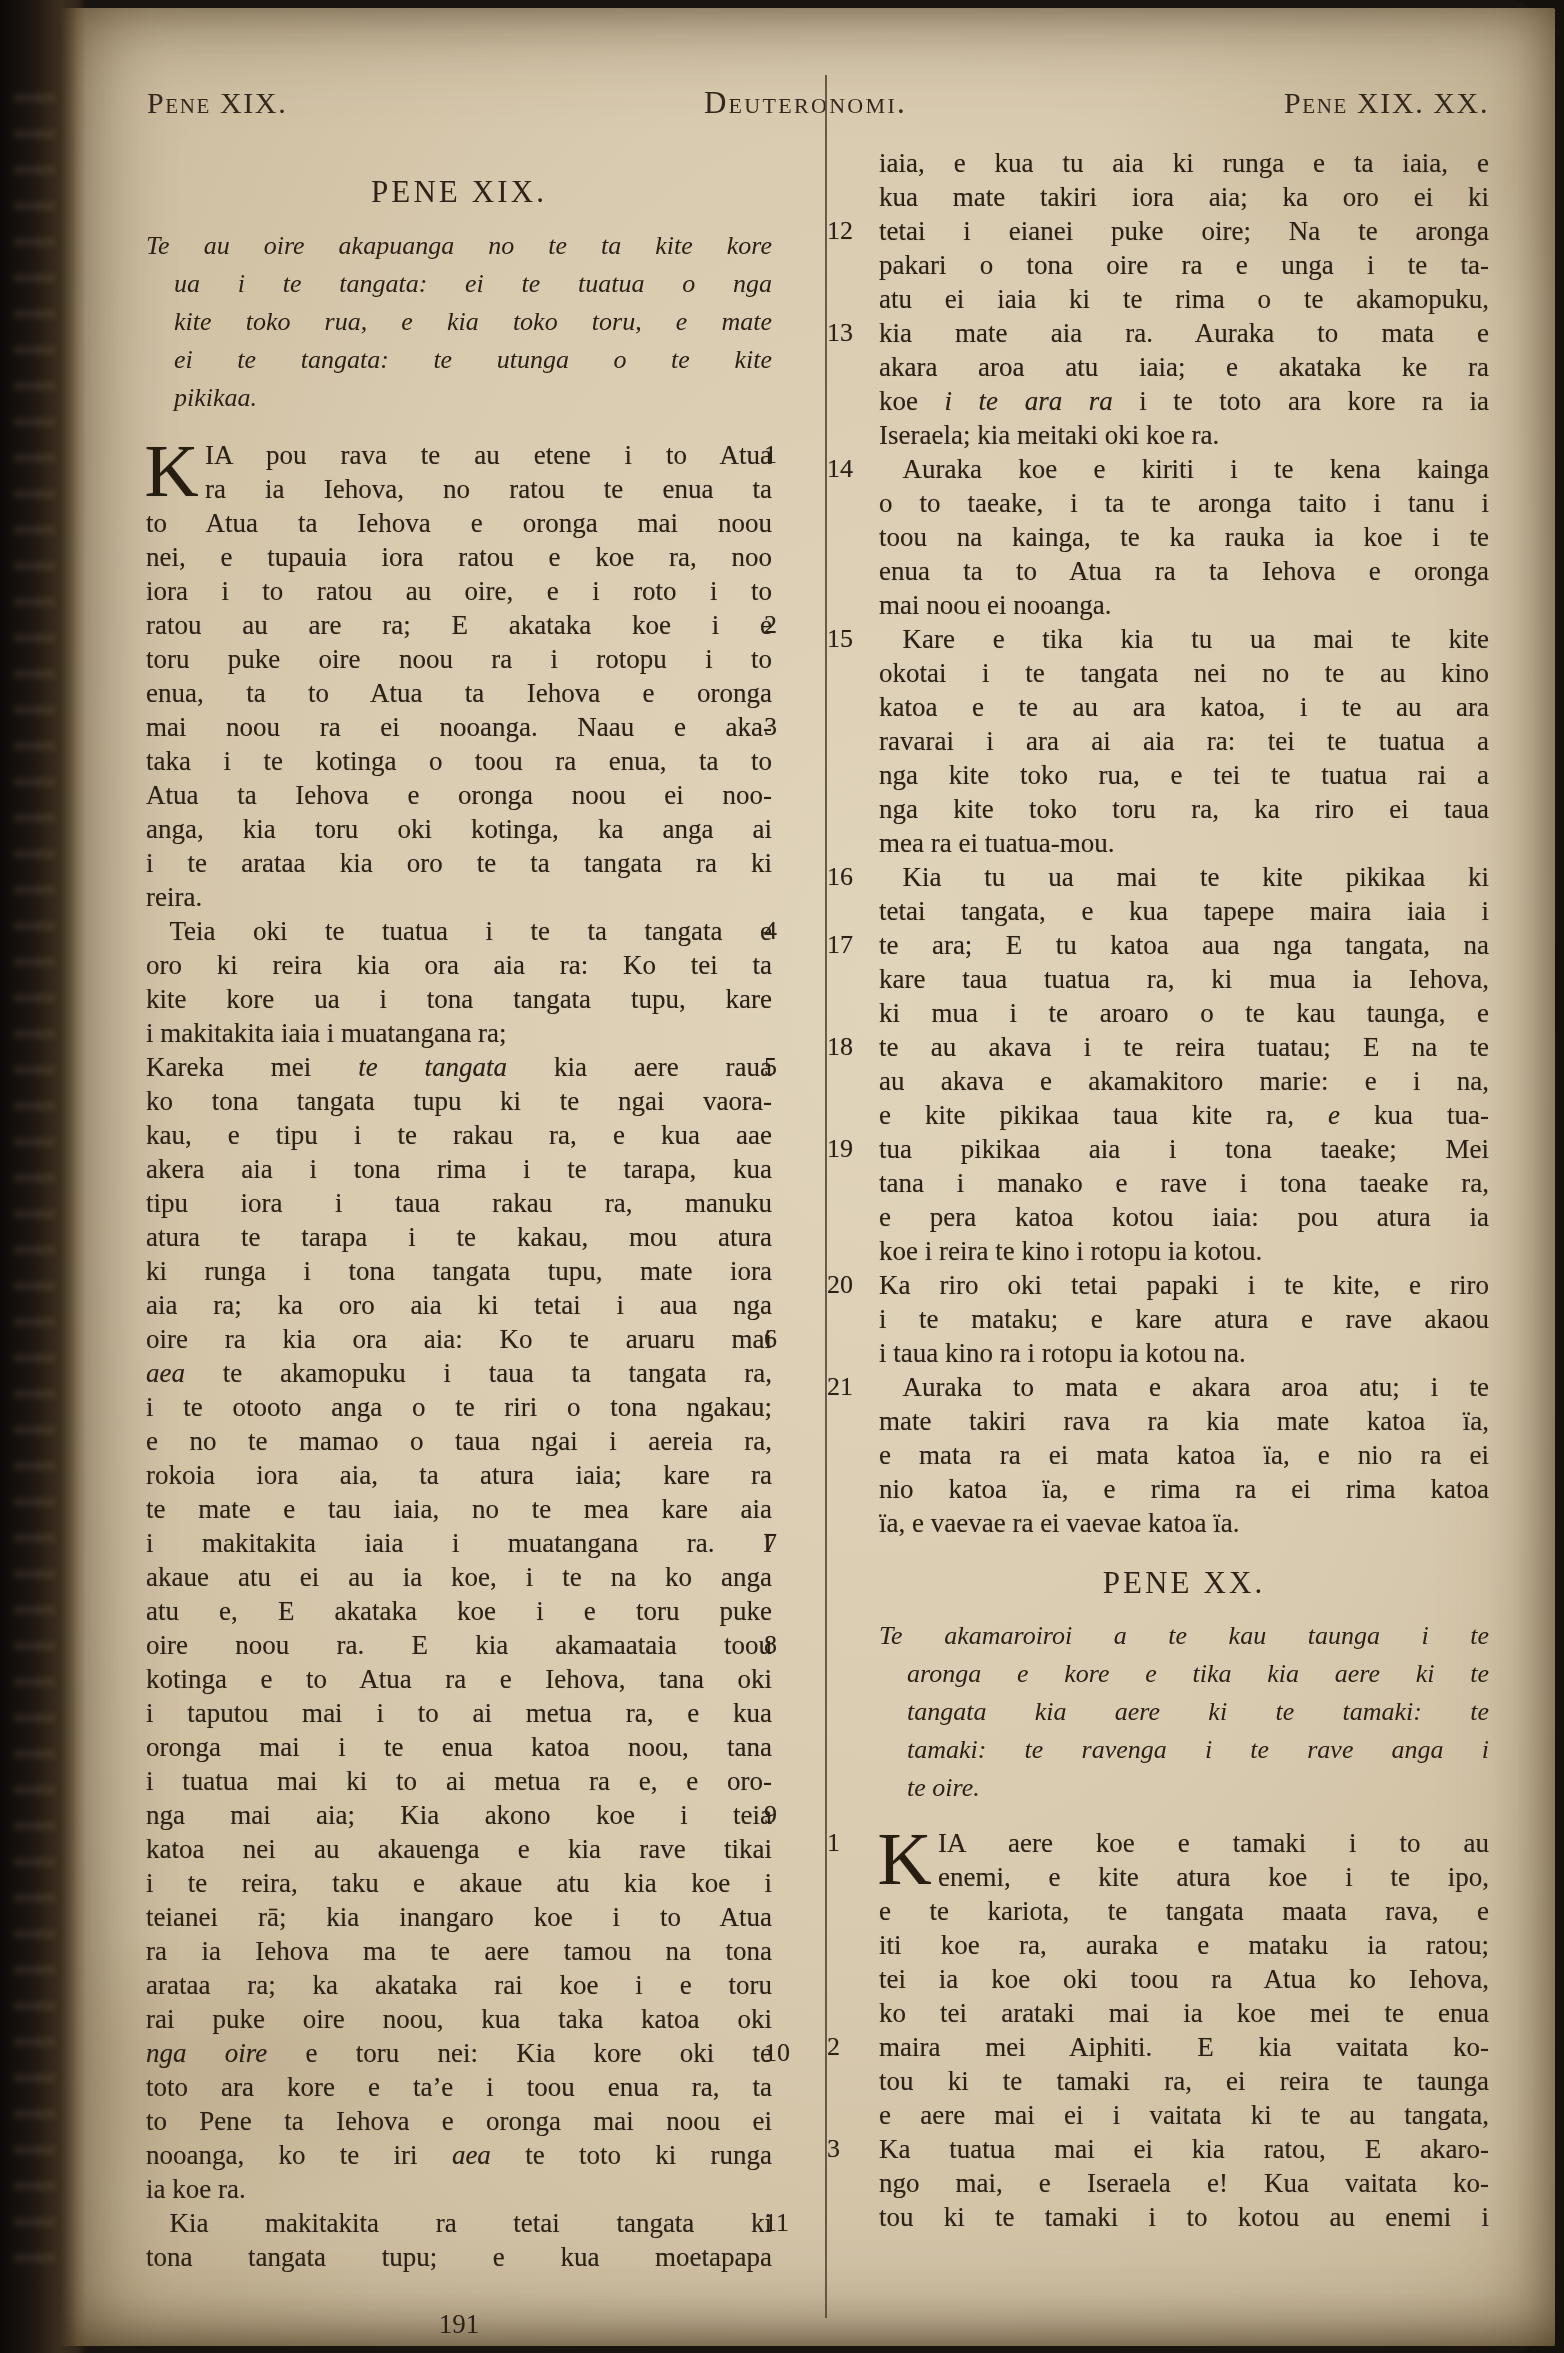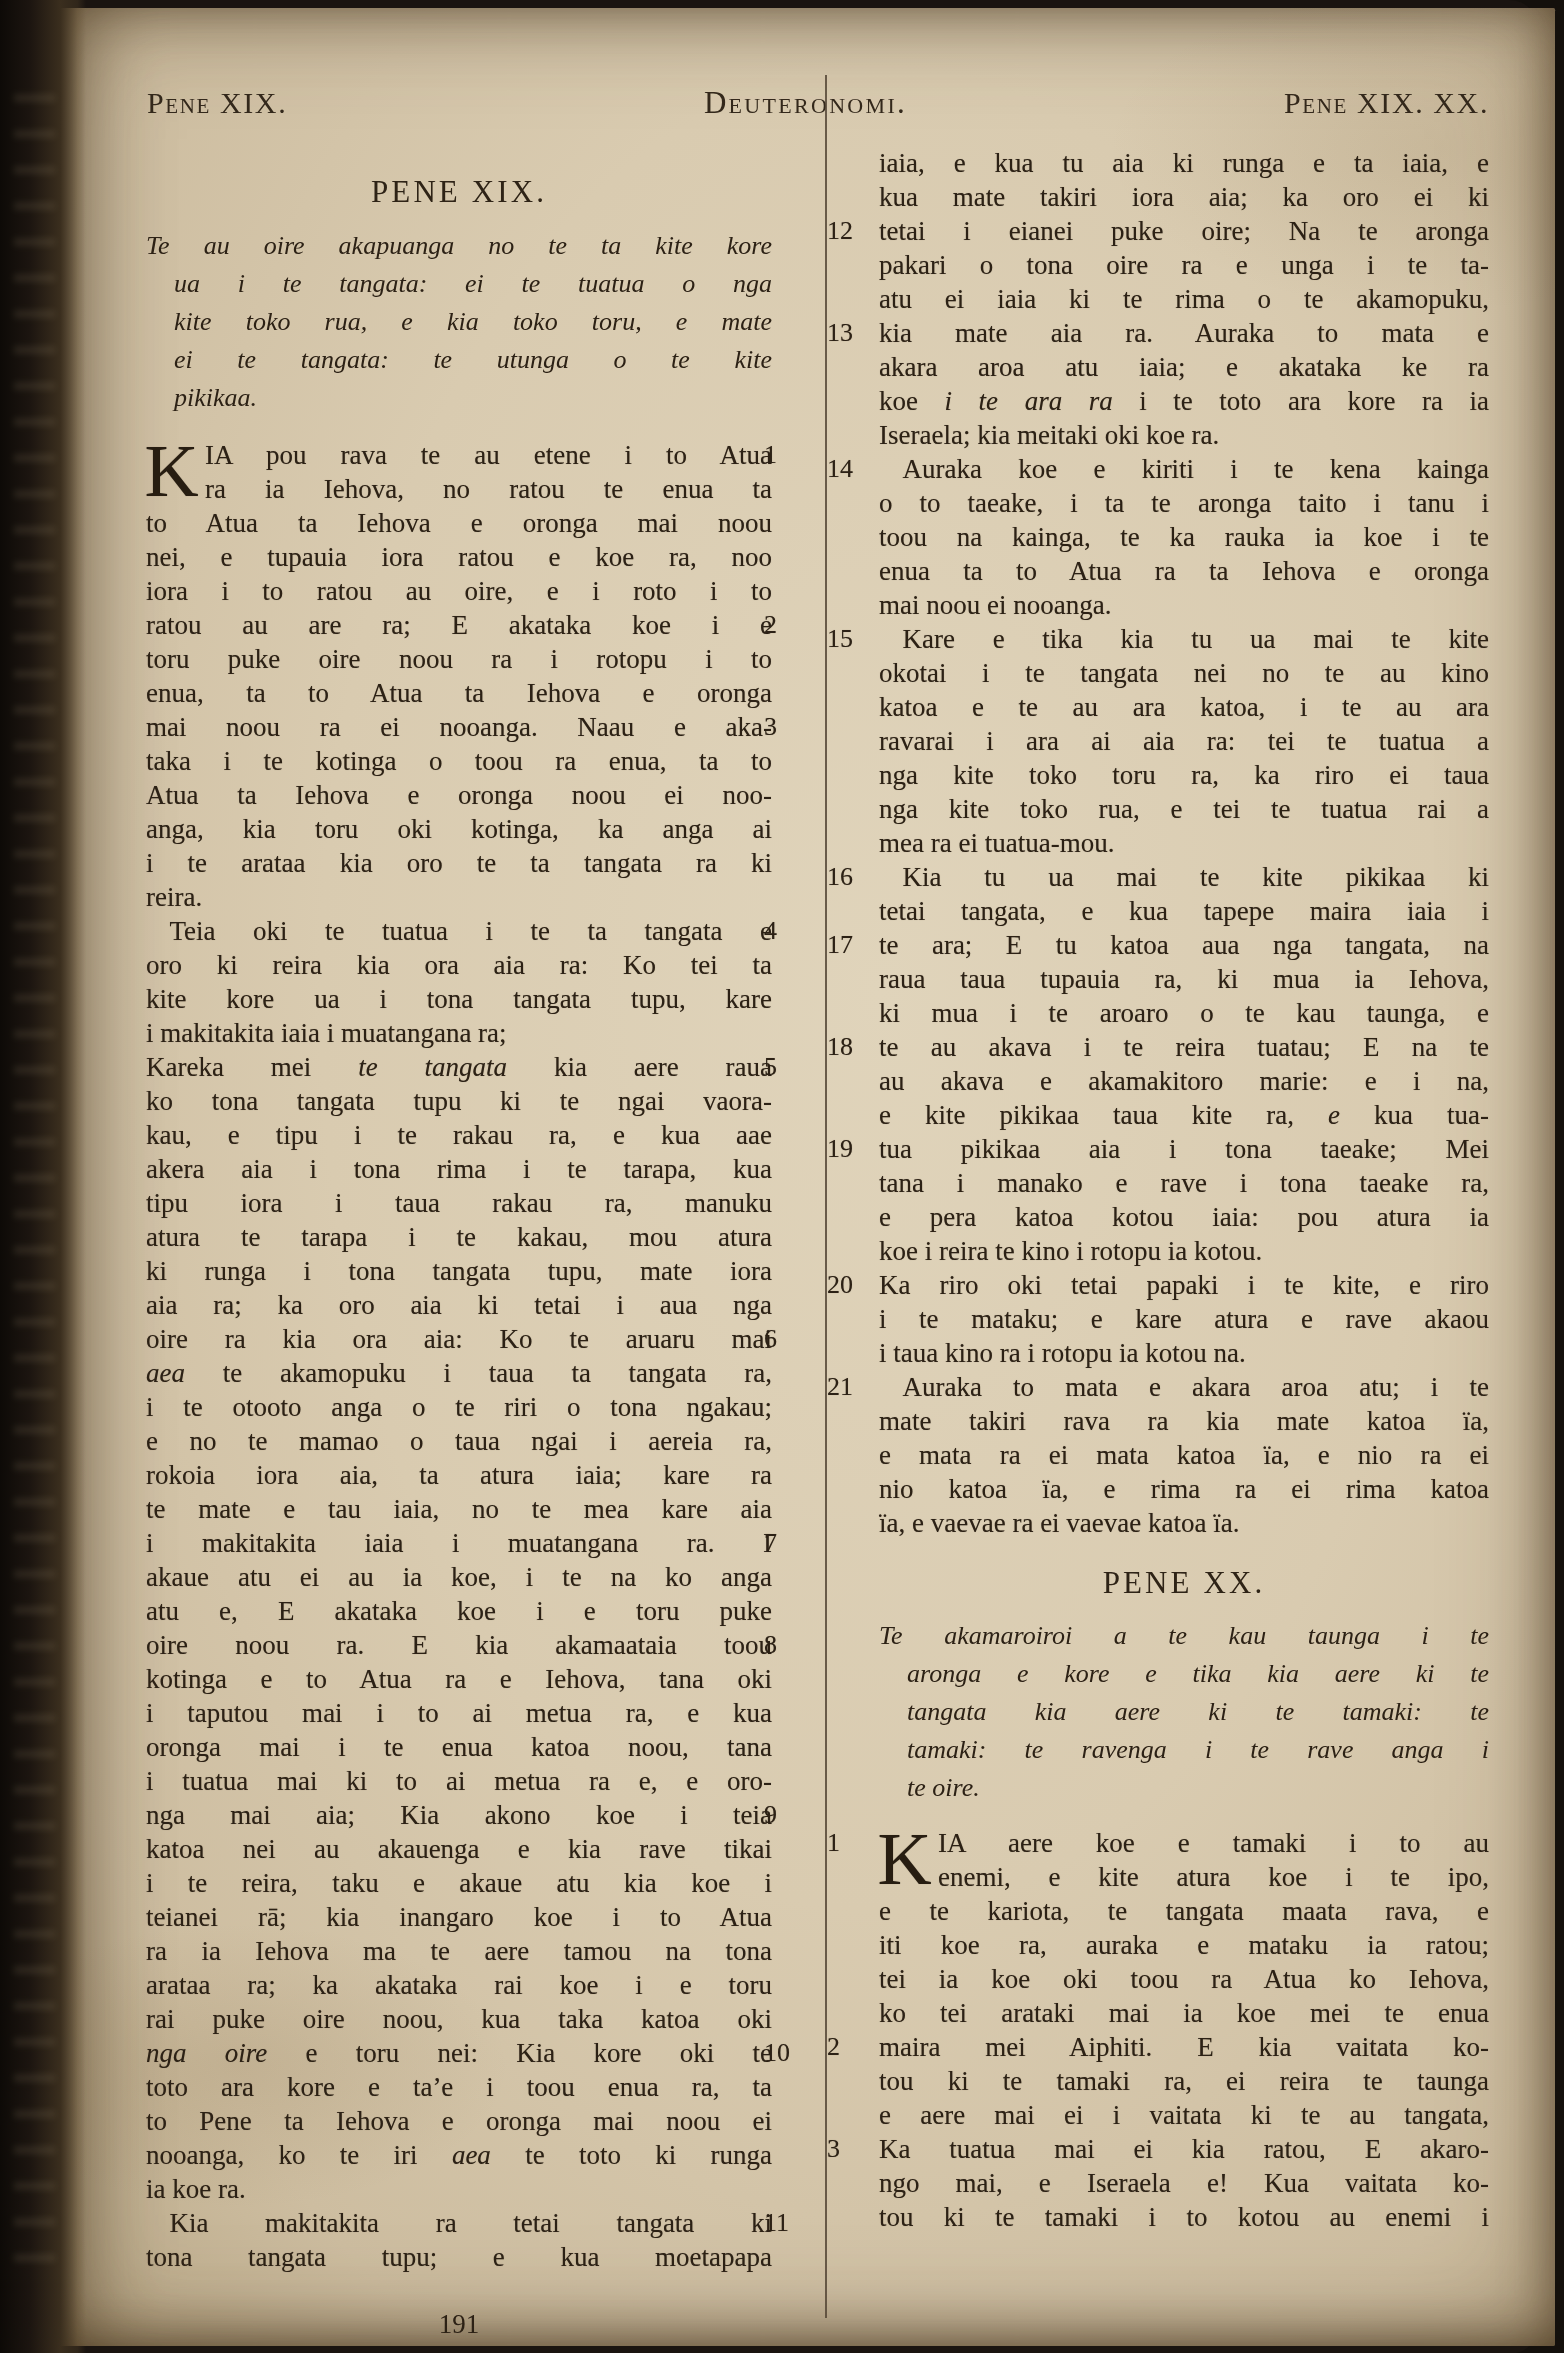--- a/index.html
+++ b/index.html
@@ -186,27 +186,27 @@
         <div class="line end"><span><span>Iseraela; kia meitaki oki koe ra.</span></span></div>
         <div class="line pi"><span><span>Auraka koe e kiriti i te kena kainga</span></span><span class="num">14</span></div>
         <div class="line"><span><span>o to taeake, i ta te aronga taito i tanu i</span></span></div>
         <div class="line"><span><span>toou na kainga, te ka rauka ia koe i te</span></span></div>
         <div class="line"><span><span>enua ta to Atua ra ta Iehova e oronga</span></span></div>
         <div class="line end"><span><span>mai noou ei nooanga.</span></span></div>
         <div class="line pi"><span><span>Kare e tika kia tu ua mai te kite</span></span><span class="num">15</span></div>
         <div class="line"><span><span>okotai i te tangata nei no te au kino</span></span></div>
         <div class="line"><span><span>katoa e te au ara katoa, i te au ara</span></span></div>
         <div class="line"><span><span>ravarai i ara ai aia ra: tei te tuatua a</span></span></div>
+        <div class="line"><span><span>nga kite toko rua, e tei te tuatua rai a</span></span></div>
         <div class="line"><span><span>nga kite toko toru ra, ka riro ei taua</span></span></div>
-        <div class="line"><span><span>nga kite toko rua, e tei te tuatua rai a</span></span></div>
         <div class="line end"><span><span>mea ra ei tuatua-mou.</span></span></div>
         <div class="line pi"><span><span>Kia tu ua mai te kite pikikaa ki</span></span><span class="num">16</span></div>
         <div class="line"><span><span>tetai tangata, e kua tapepe maira iaia i</span></span></div>
         <div class="line"><span><span>te ara; E tu katoa aua nga tangata, na</span></span><span class="num">17</span></div>
-        <div class="line"><span><span>raua taua tupauia ra, ki mua ia Iehova,</span></span></div>
+        <div class="line"><span><span>kare taua tuatua ra, ki mua ia Iehova,</span></span></div>
         <div class="line"><span><span>ki mua i te aroaro o te kau taunga, e</span></span></div>
         <div class="line"><span><span>te au akava i te reira tuatau; E na te</span></span><span class="num">18</span></div>
         <div class="line"><span><span>au akava e akamakitoro marie: e i na,</span></span></div>
         <div class="line"><span><span>e kite pikikaa taua kite ra, </span><em>e</em><span> kua tua-</span></span></div>
         <div class="line"><span><span>tua pikikaa aia i tona taeake; Mei</span></span><span class="num">19</span></div>
         <div class="line"><span><span>tana i manako e rave i tona taeake ra,</span></span></div>
         <div class="line"><span><span>e pera katoa kotou iaia: pou atura ia</span></span></div>
         <div class="line end"><span><span>koe i reira te kino i rotopu ia kotou.</span></span></div>
         <div class="line"><span><span>Ka riro oki tetai papaki i te kite, e riro</span></span><span class="num">20</span></div>
         <div class="line"><span><span>i te mataku; e kare atura e rave akaou</span></span></div>

